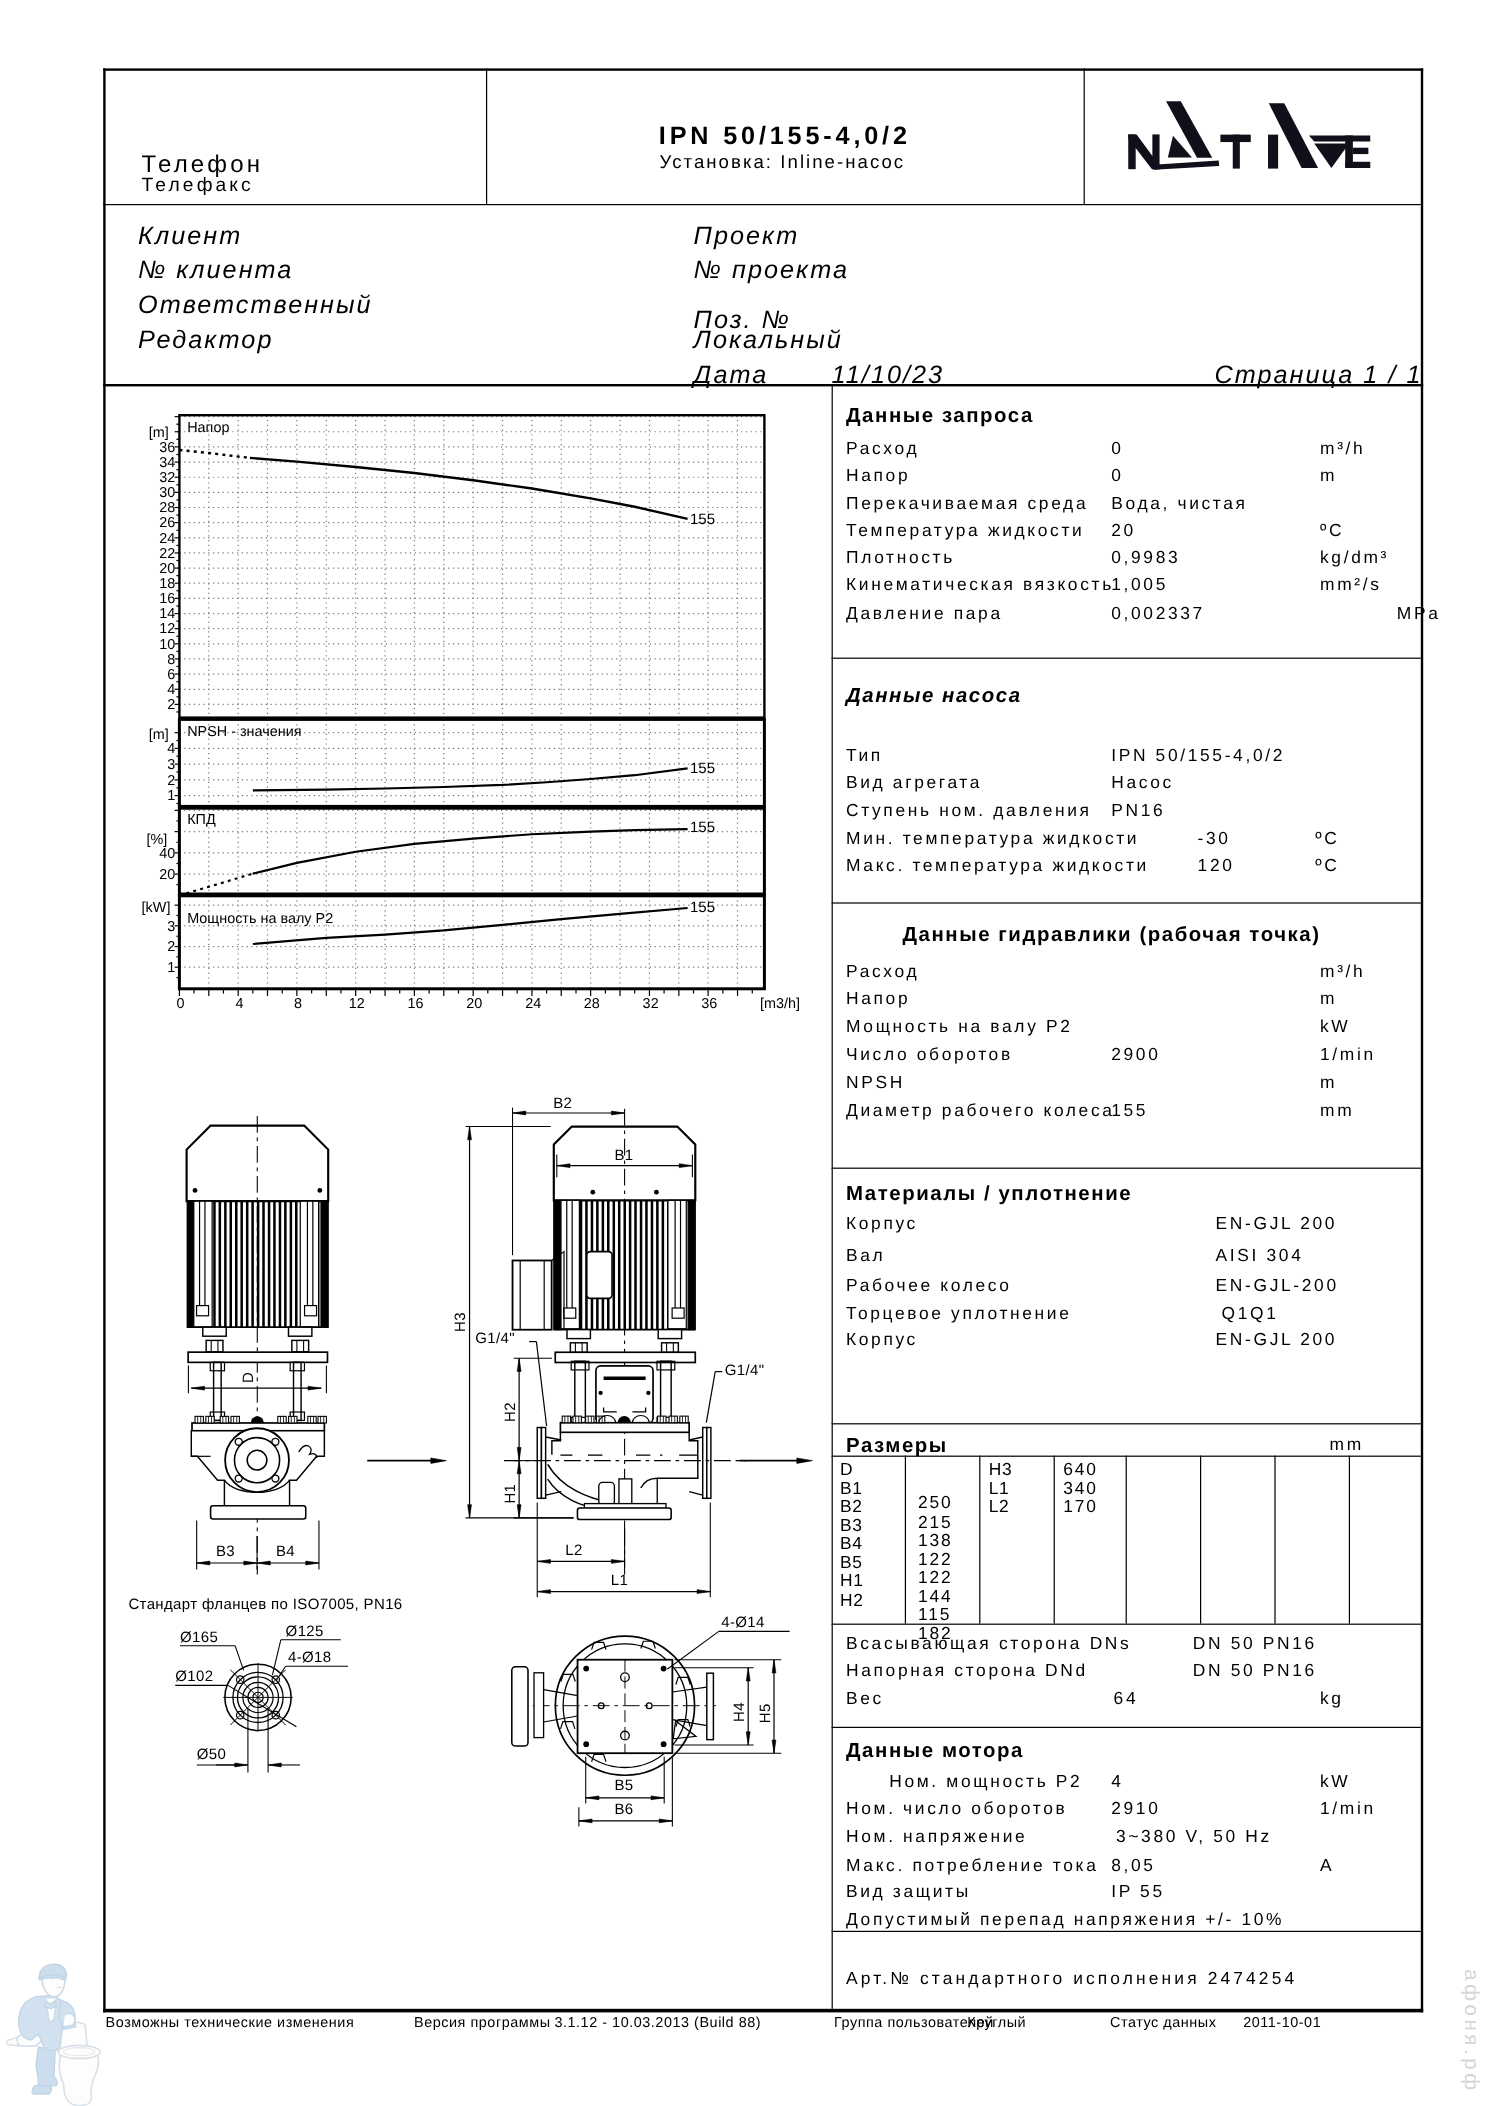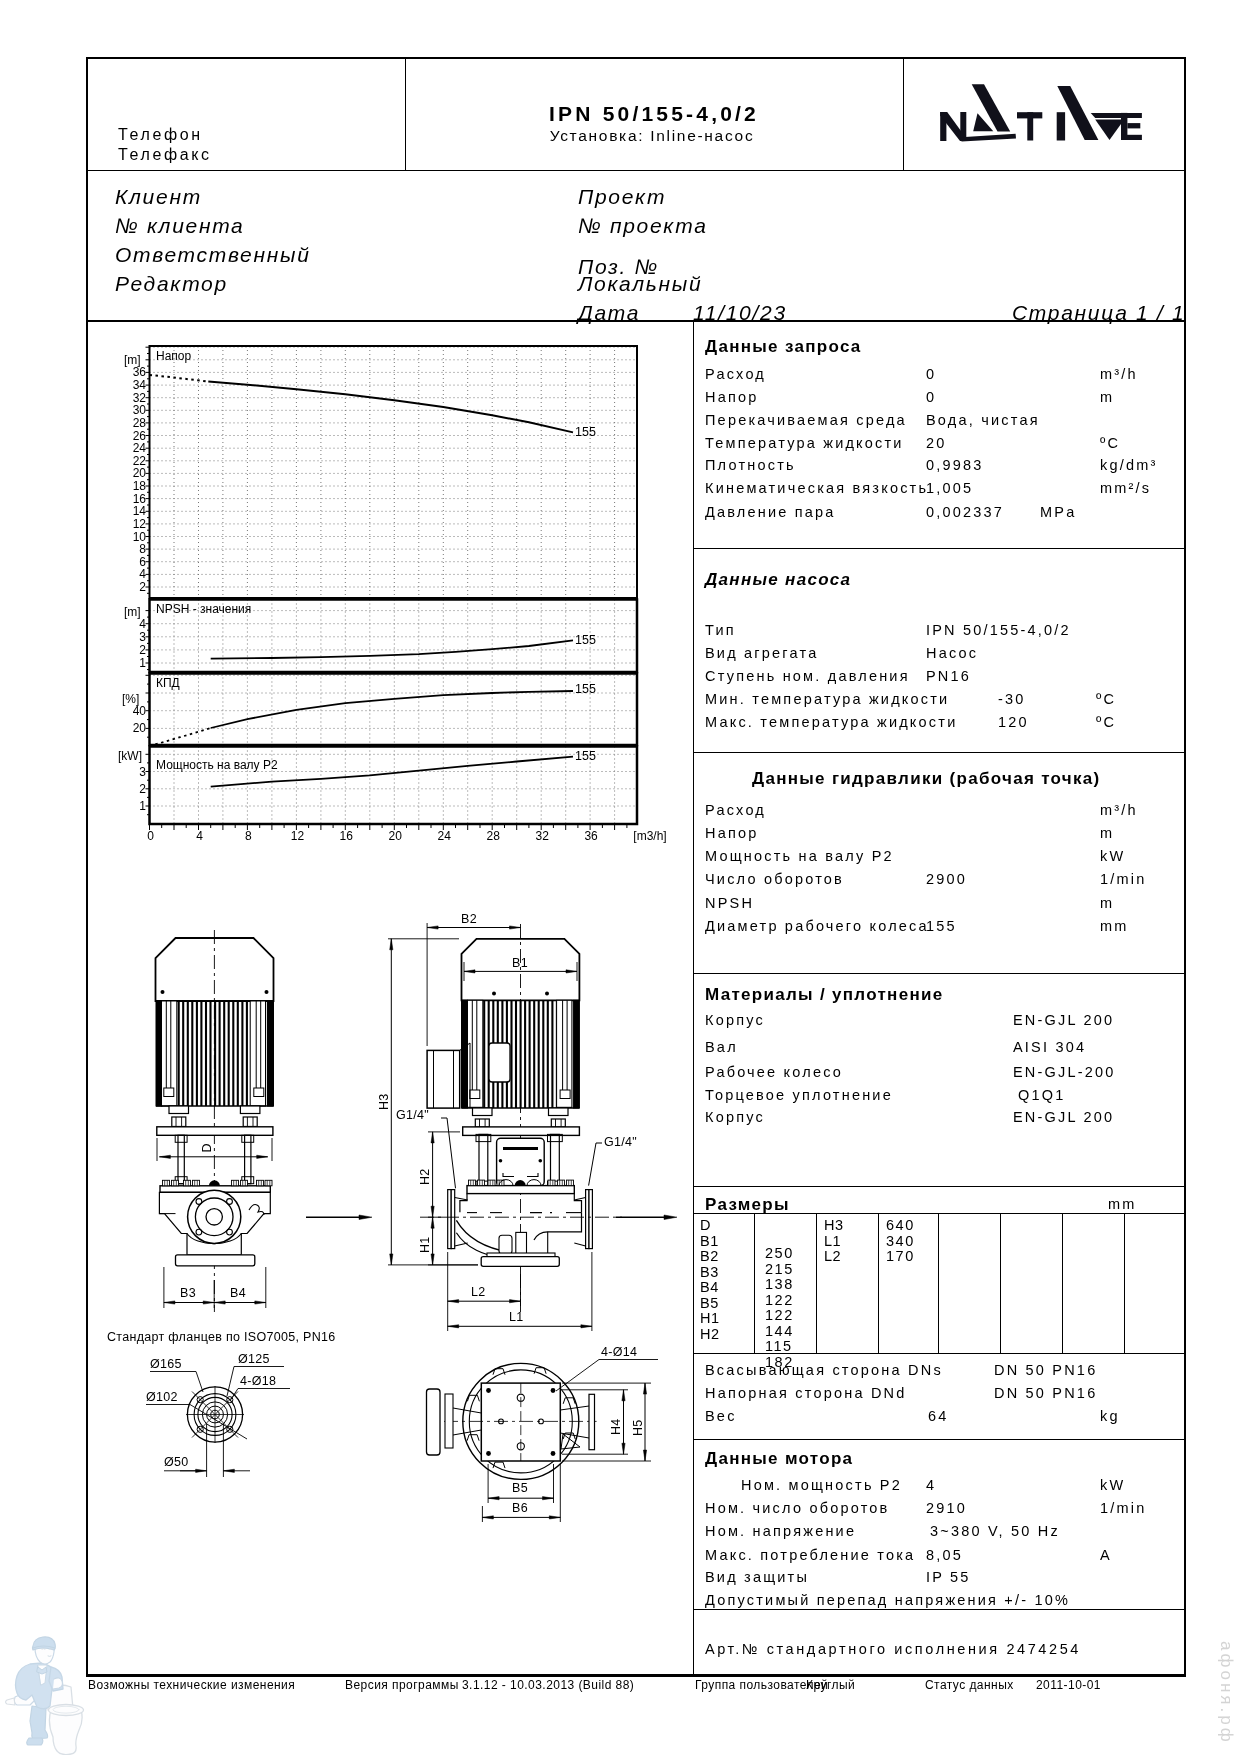--- a/index.html
+++ b/index.html
@@ -26,21 +26,21 @@
 <div class="ln" style="left:86px;top:1673.5px;width:1100.4px;height:3px"></div>
 
 <div class="ln" style="left:86px;top:169.5px;width:1098px;height:1.5px"></div>
 
 <div class="ln" style="left:404.5px;top:57px;width:1.4px;height:113px"></div>
 
 <div class="ln" style="left:902.5px;top:57px;width:1.4px;height:113px"></div>
 
 <div class="ln" style="left:86px;top:319.5px;width:1100px;height:2px"></div>
 
-<div class="t" style="left:118px;top:127px;font-size:16px;letter-spacing:2.6px;">Телефон</div>
+<div class="t" style="left:118px;top:127px;font-size:20px;letter-spacing:2.6px;">Телефон</div>
 <div class="t" style="left:118px;top:147px;font-size:16px;letter-spacing:2.6px;">Телефакс</div>
 
 <div class="t b" style="left:654px;top:103px;transform:translateX(-50%);font-size:21px;letter-spacing:3.2px;">IPN 50/155-4,0/2</div>
 
 <div class="t" style="left:652px;top:128px;transform:translateX(-50%);font-size:15.5px;letter-spacing:1.7px;">Установка: Inline-насос</div>
 
 <svg style="left:935px;top:80px;" width="212" height="65" viewBox="935 80 212 65">
   <g fill="#10101a">
     <rect x="940.2" y="112" width="6.2" height="29"></rect>
     <polygon points="940.2,112 947.2,112 966.3,138.2 966.3,141 960,141 940.2,115.4"></polygon>
@@ -100,21 +100,21 @@
     <div class="t" style="left:926px;top:436px;">20</div>
     <div class="t" style="left:1100px;top:436px;">ºC</div>
 <div class="t" style="left:705px;top:458px;">Плотность</div>
     <div class="t" style="left:926px;top:458px;">0,9983</div>
     <div class="t" style="left:1100px;top:458px;">kg/dm³</div>
 <div class="t" style="left:705px;top:481px;">Кинематическая вязкость</div>
     <div class="t" style="left:926px;top:481px;">1,005</div>
     <div class="t" style="left:1100px;top:481px;">mm²/s</div>
 <div class="t" style="left:705px;top:505px;">Давление пара</div>
     <div class="t" style="left:926px;top:505px;">0,002337</div>
-    <div class="t" style="left:1040px;top:505px;">MPa</div>
+    <div class="t" style="left:1164px;top:505px;">MPa</div>
 
 <div class="t title" style="left:705px;top:570.5px;font-style:italic;">Данные насоса</div>
 <div class="t" style="left:705px;top:623px;">Тип</div>
     <div class="t" style="left:926px;top:623px;">IPN 50/155-4,0/2</div>
 <div class="t" style="left:705px;top:646px;">Вид агрегата</div>
     <div class="t" style="left:926px;top:646px;">Насос</div>
 <div class="t" style="left:705px;top:669px;">Ступень ном. давления</div>
     <div class="t" style="left:926px;top:669px;">PN16</div>
 <div class="t" style="left:705px;top:692px;">Мин. температура жидкости</div>
     <div class="t" style="left:998px;top:692px;">-30</div>

